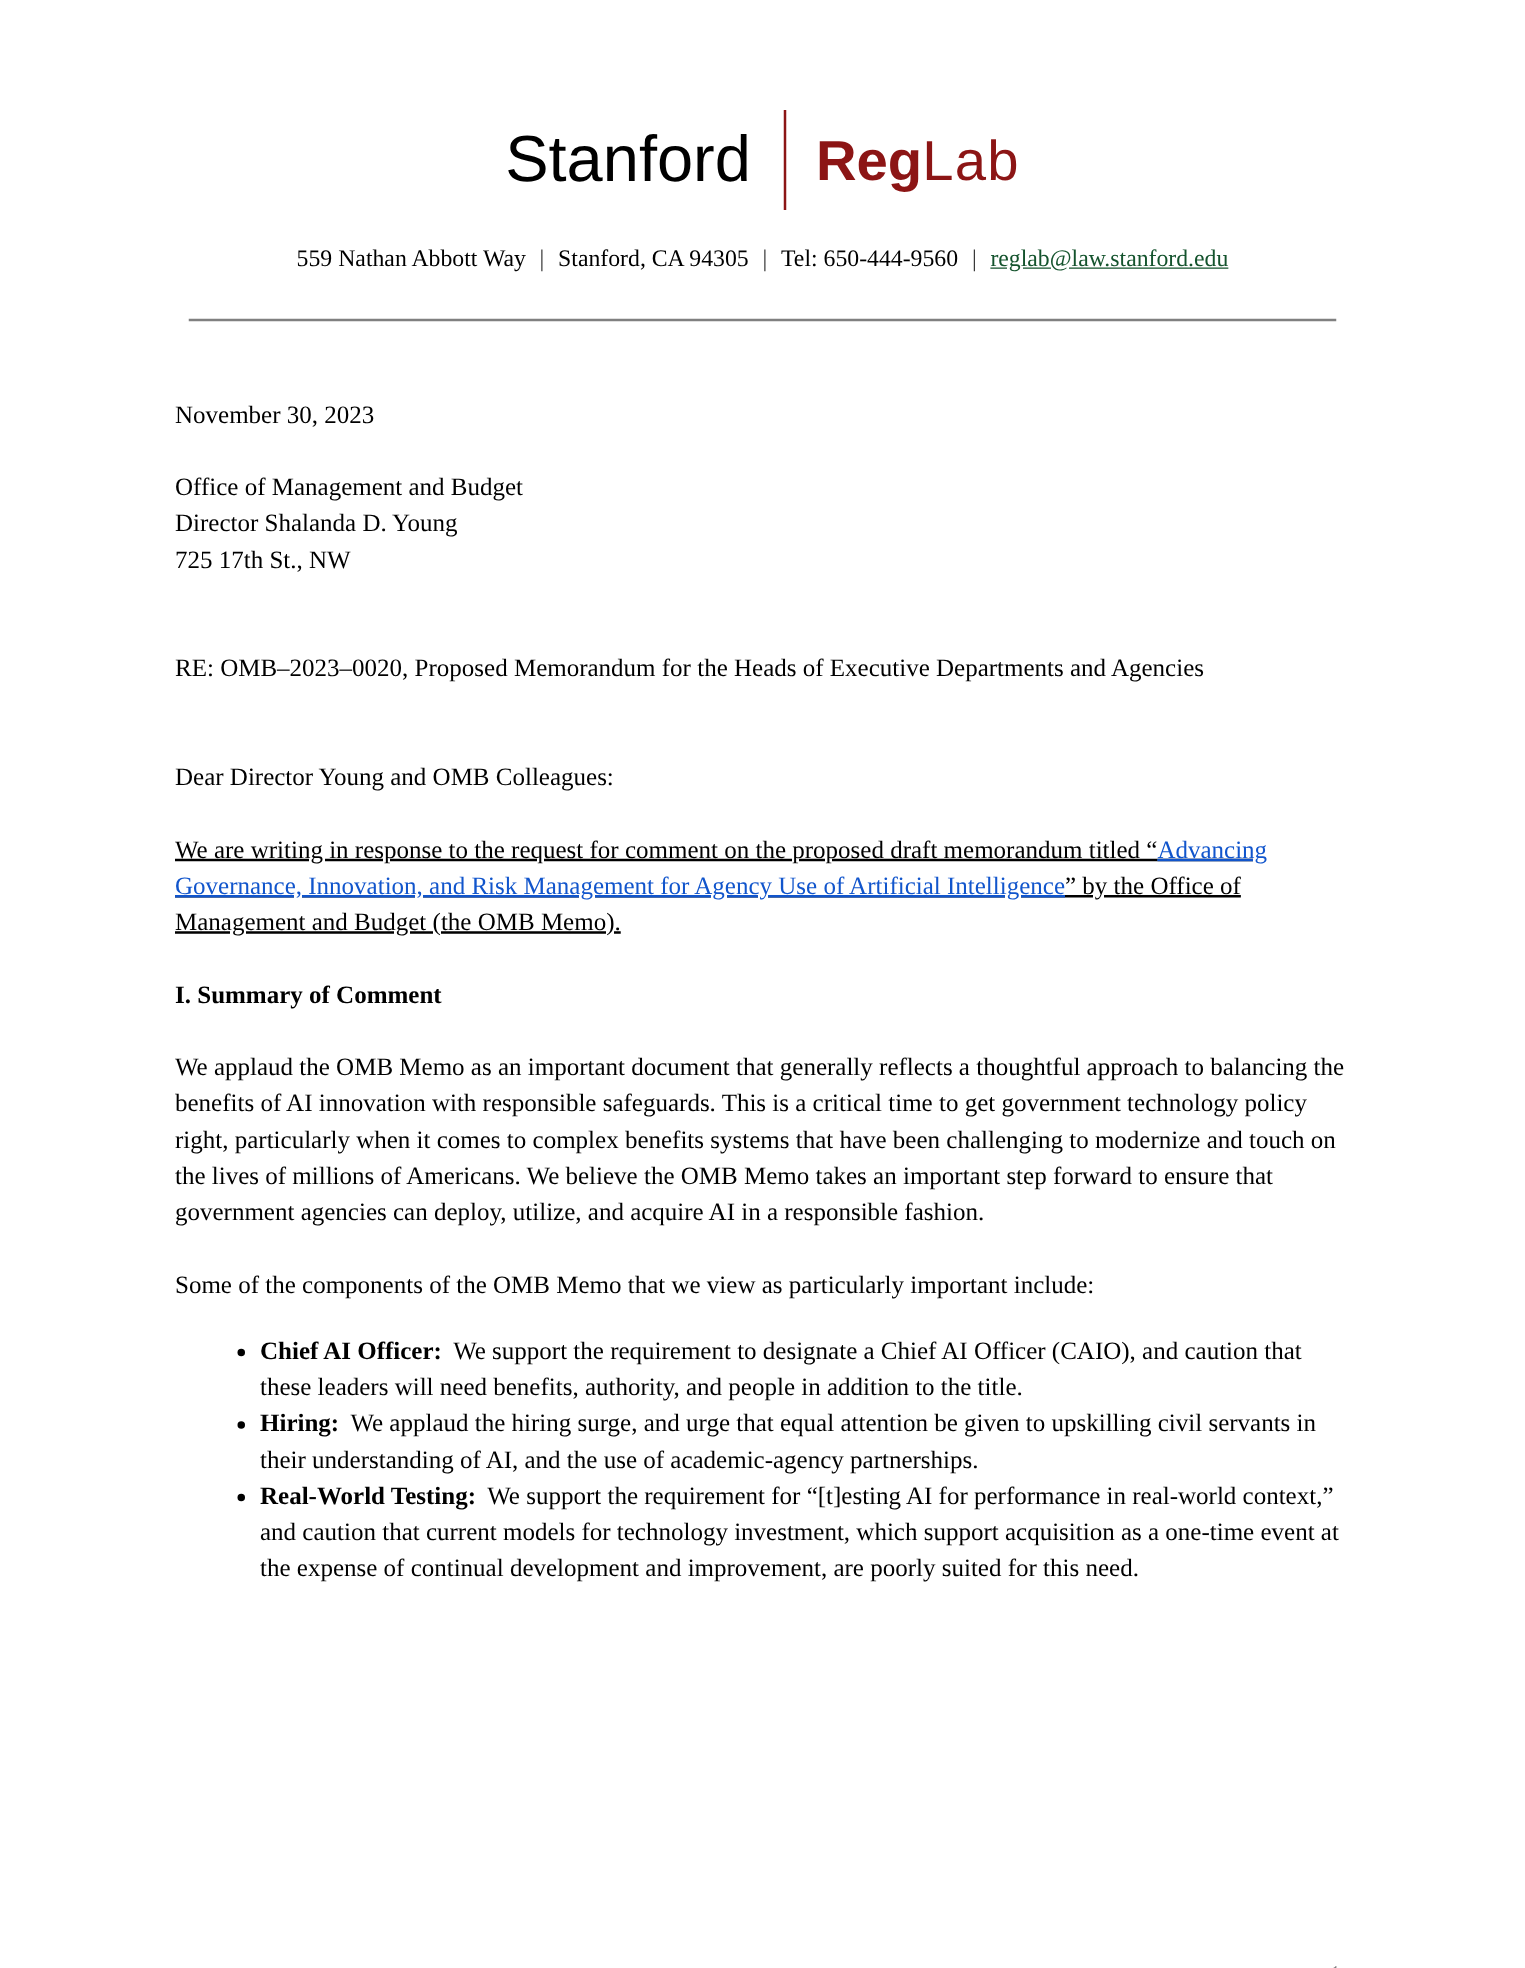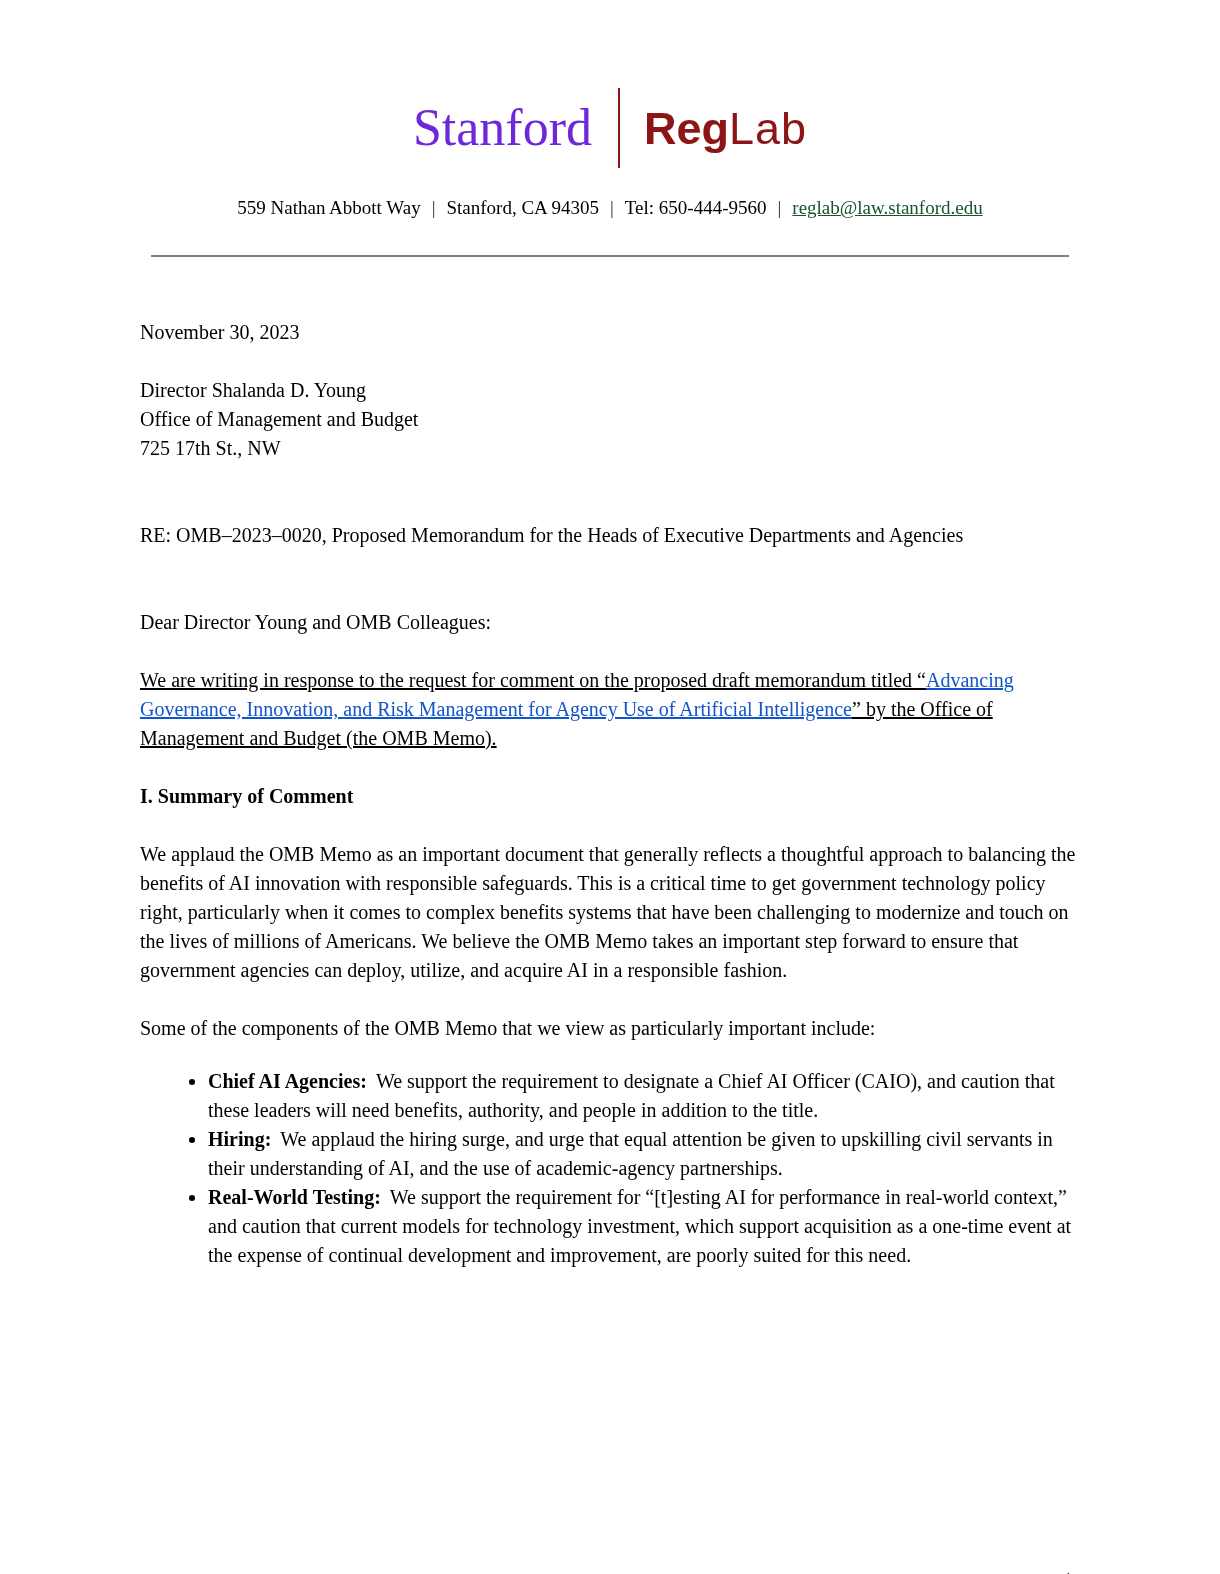--- a/index.html
+++ b/index.html
@@ -20,24 +20,24 @@
   }
 
   
   .logo {
     margin-top: 88px;
     display: flex;
     justify-content: center;
     align-items: center;
   }
   .logo-stanford {
-    font-family: Liberation Serif, serif;
+    font-family: Liberation Sans, sans-serif;
     font-size: 52px;
     font-weight: 500;
-    color: #6d28d9;
+    color: #000000;
     letter-spacing: 0px;
     line-height: 1;
   }
   .logo-divider {
     width: 2px;
     height: 80px;
     background: #8C1515;
     margin: 0 24px 0 26px;
   }
   .logo-reglab {
@@ -146,39 +146,39 @@
     </div>
 
     <hr class="rule">
   </header>
 
   <main class="letter-body">
 
     <p class="date-line">November 30, 2023</p>
 
     <div class="recipient-block">
+      <div>Office of Management and Budget</div>
       <div>Director Shalanda D. Young</div>
-      <div>Office of Management and Budget</div>
       <div>725 17th St., NW</div>
     </div>
 
     <p class="re-line">RE: OMB–2023–0020, Proposed Memorandum for the Heads of Executive Departments and Agencies</p>
 
     <p class="salutation">Dear Director Young and OMB Colleagues:</p>
 
     <p class="intro-para"><span>We are writing in response to the request for comment on the proposed draft memorandum titled “</span><a class="body-link">Advancing Governance, Innovation, and Risk Management for Agency Use of Artificial Intelligence</a><span>” by the Office of Management and Budget (the OMB Memo).</span></p>
 
     <h2 class="section-heading">I. Summary of Comment</h2>
 
     <p class="summary-para">We applaud the OMB Memo as an important document that generally reflects a thoughtful approach to balancing the benefits of AI innovation with responsible safeguards. This is a critical time to get government technology policy right, particularly when it comes to complex benefits systems that have been challenging to modernize and touch on the lives of millions of Americans. We believe the OMB Memo takes an important step forward to ensure that government agencies can deploy, utilize, and acquire AI in a responsible fashion.</p>
 
     <p class="components-intro">Some of the components of the OMB Memo that we view as particularly important include:</p>
 
     <ul class="bullet-list">
-      <li><span class="bullet-label">Chief AI Agencies:</span><span>We support the requirement to designate a Chief AI Officer (CAIO), and caution that these leaders will need benefits, authority, and people in addition to the title.</span></li>
+      <li><span class="bullet-label">Chief AI Officer:</span><span>We support the requirement to designate a Chief AI Officer (CAIO), and caution that these leaders will need benefits, authority, and people in addition to the title.</span></li>
       <li><span class="bullet-label">Hiring:</span><span>We applaud the hiring surge, and urge that equal attention be given to upskilling civil servants in their understanding of AI, and the use of academic-agency partnerships.</span></li>
       <li><span class="bullet-label">Real-World Testing:</span><span>We support the requirement for “[t]esting AI for performance in real-world context,” and caution that current models for technology investment, which support acquisition as a one-time event at the expense of continual development and improvement, are poorly suited for this need.</span></li>
     </ul>
 
   </main>
 
   <div class="page-number">1</div>
 
 </div>
 

